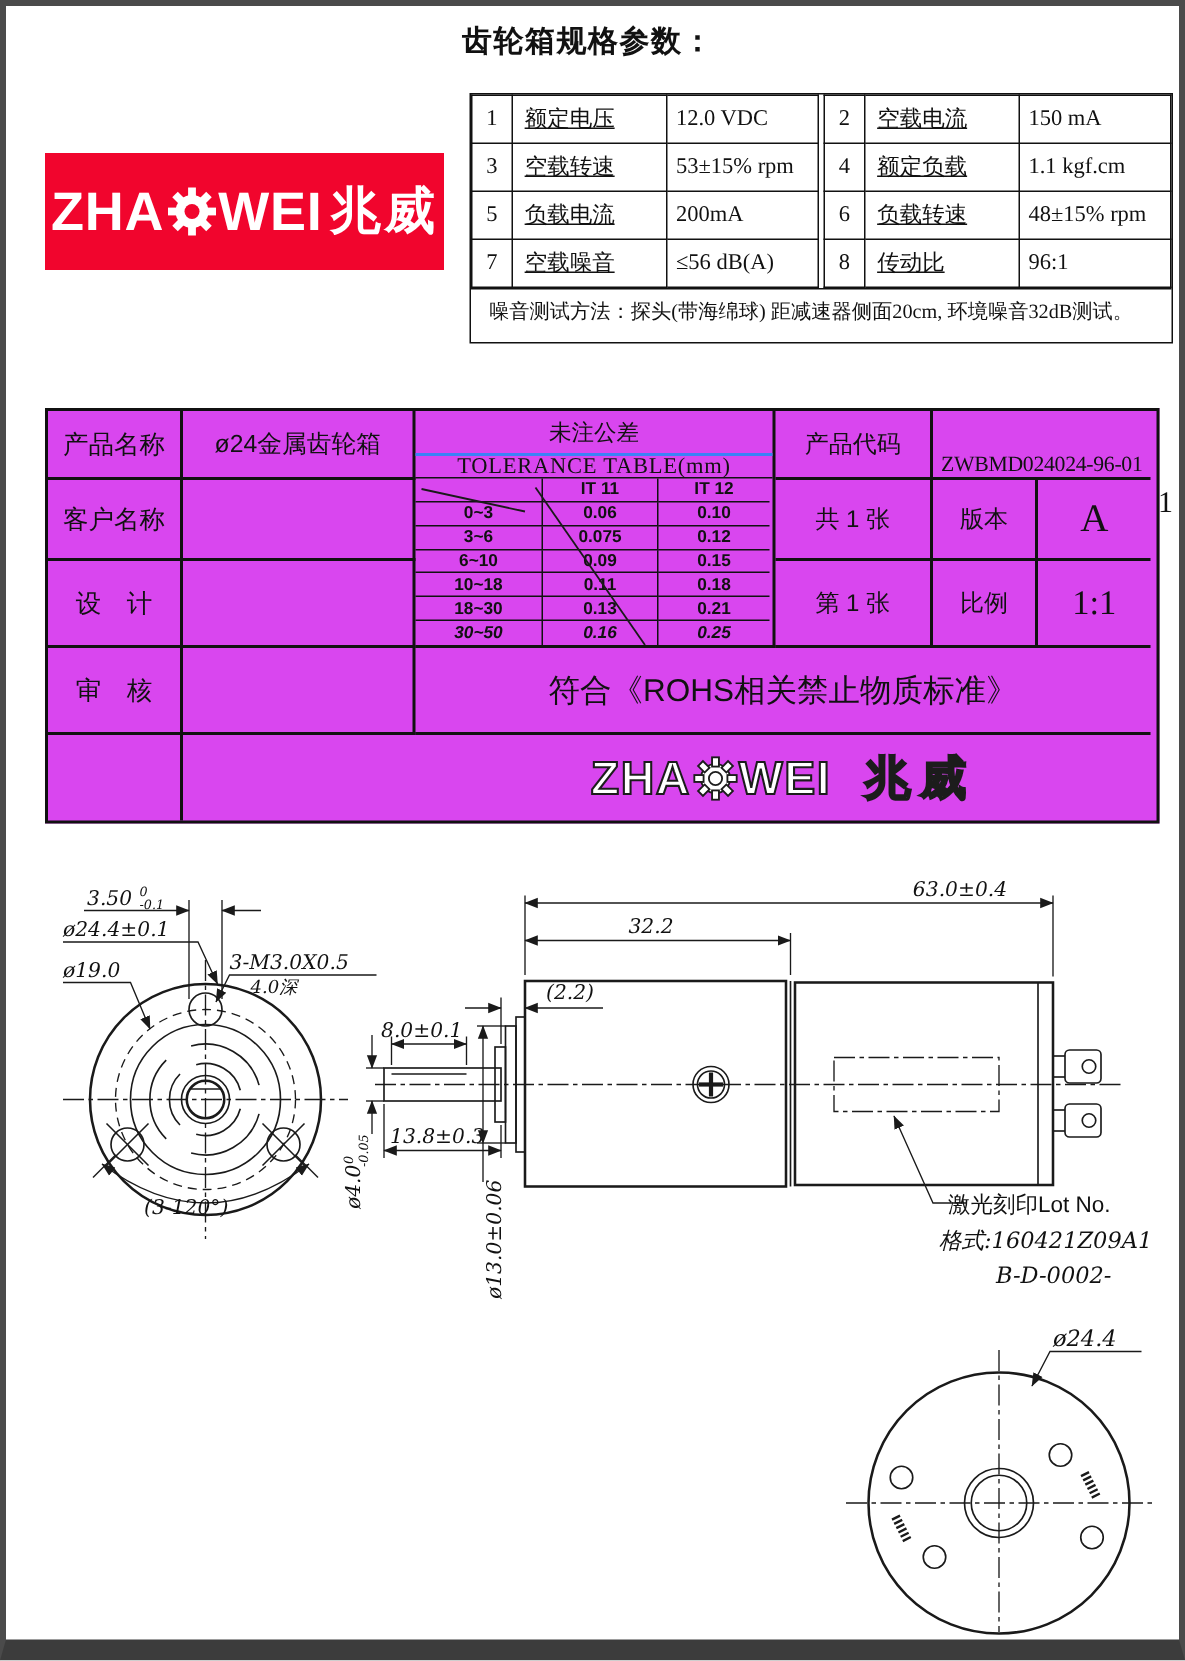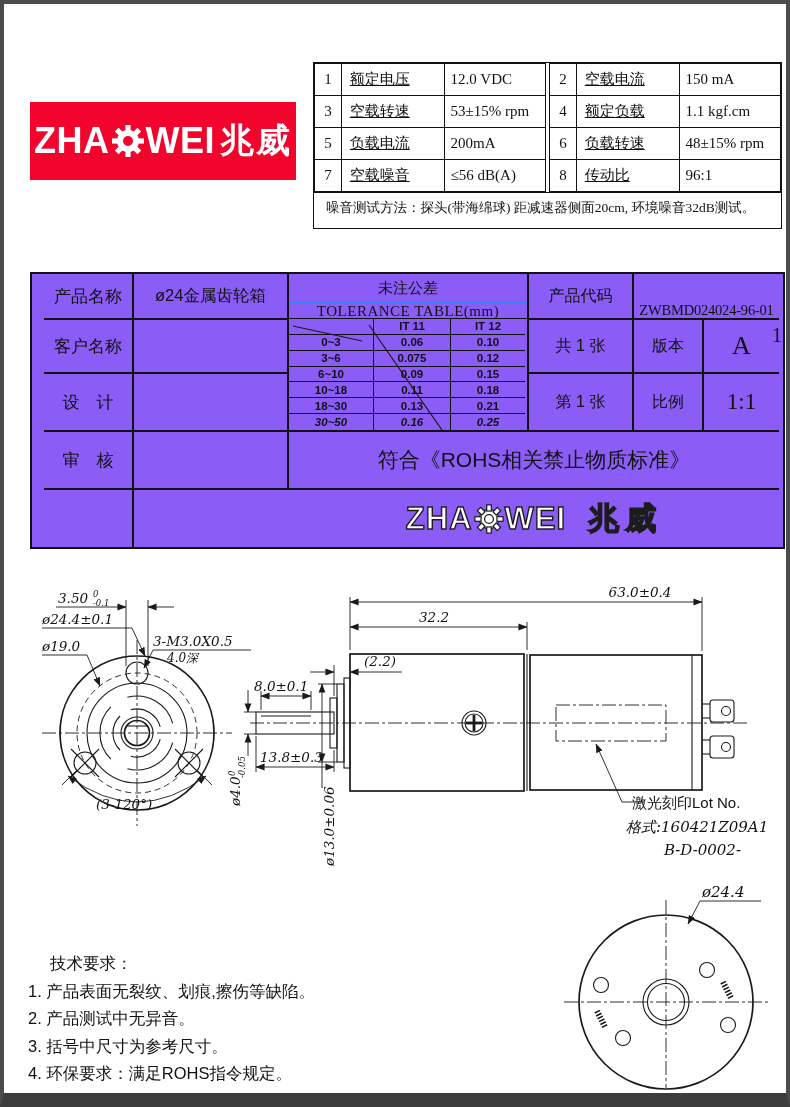--- a/index.html
+++ b/index.html
@@ -24,21 +24,21 @@
   .spec .num{width:27px;text-align:center;}
   .spec .lab{width:104px;padding-left:8px;text-decoration:underline;}
   .spec .val{width:102px;padding-left:6px;}
   .spec .half-r{margin-left:3px;}
   .spec .note{border-top:1px solid #111;height:29px;font-size:13.5px;padding:6px 0 0 12px;font-family:"Liberation Serif",serif;}
 
   
   .tb{left:26px;top:268px;width:739px;display:grid;
       grid-template-columns:90px 155px 240px 105px 70px 75px;
       grid-template-rows:46px 54px 58px 58px 57px;
-      border:2px solid #111;font-size:16px;box-sizing:content-box;background:#8b5cf6;padding-left:12px;}
+      border:2px solid #111;font-size:16px;box-sizing:content-box;background:#d946ef;}
   .tb>div{border-right:2px solid #111;border-bottom:2px solid #111;display:flex;align-items:center;justify-content:center;box-sizing:border-box;}
   .tb .noR{border-right:none;} .tb .noB{border-bottom:none;}
   .tb .labcell{font-size:17px;}
   .tb .pname{font-size:16.5px;}
   .c-tol{grid-column:3;grid-row:1/4;flex-direction:column;align-items:stretch!important;justify-content:flex-start!important;position:relative;padding:0;}
   .tol-top{height:28px;border-bottom:2px solid #3b82f6;display:flex;align-items:center;justify-content:center;font-size:15px;}
   .tol-strip{height:14px;border-bottom:1px solid #111;display:flex;align-items:center;justify-content:center;
      font-size:15px;font-family:"Liberation Serif",serif;letter-spacing:0.5px;}
   .tol-grid{flex:1;display:grid;grid-template-columns:85px 77px 74px;grid-auto-rows:1fr;
      font-size:11.5px;font-weight:bold;}
@@ -68,20 +68,21 @@
   text.dt{font-family:"DejaVu Serif","Liberation Serif",serif;font-style:italic;font-size:13.5px;fill:#111;}
   text.sm{font-size:8.5px;}
   text.md{font-size:12px;}
   text.ch{font-family:"Liberation Sans",sans-serif;font-style:normal;font-size:15px;}
 </style>
 </head>
 <body>
 
 <div class="page">
 
+  <div class="abs h-title">齿轮箱规格参数：</div>
 
   <div class="abs logo">
     <span class="lt">ZHA</span>
     <svg class="gear" width="34" height="34" viewBox="-17 -17 34 34">
       <g fill="#fff">
         <circle r="11"></circle>
         <g>
           <rect x="-2.6" y="-16" width="5.2" height="7"></rect>
           <rect x="-2.6" y="-16" width="5.2" height="7" transform="rotate(45)"></rect>
           <rect x="-2.6" y="-16" width="5.2" height="7" transform="rotate(90)"></rect>
@@ -375,21 +376,14 @@
       <circle class="ln" cx="597" cy="985" r="7.5"></circle>
       <circle class="ln" cx="619" cy="1038" r="7.5"></circle>
       <circle class="ln" cx="724" cy="1025" r="7.5"></circle>
       <line class="hatch" x1="719" y1="982" x2="727" y2="998"></line>
       <line class="hatch" x1="593" y1="1011" x2="601" y2="1027"></line>
       <text class="dt" x="698" y="897" style="font-size:15px">ø24.4</text>
       <polyline class="dim" points="757,901 696,901 684,924" marker-end="url(#ar)"></polyline>
     </g>
   </svg>
 
-  <div class="abs tech">
-    <div class="t">技术要求：</div>
-    <div>1. 产品表面无裂纹、划痕,擦伤等缺陷。</div>
-    <div>2. 产品测试中无异音。</div>
-    <div>3. 括号中尺寸为参考尺寸。</div>
-    <div>4. 环保要求：满足ROHS指令规定。</div>
-  </div>
 
 </div>
 
 </body></html>

